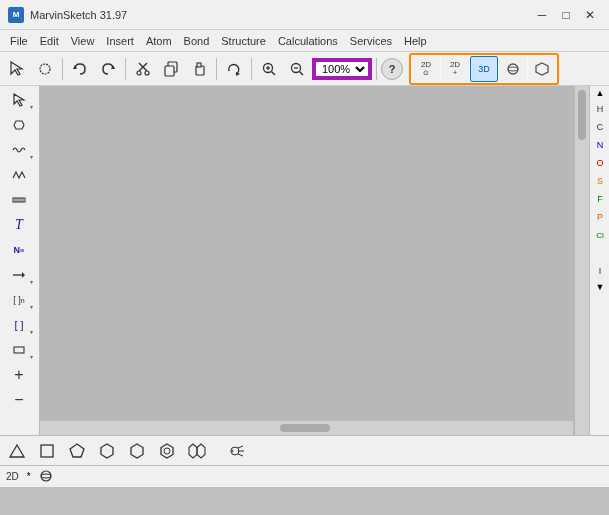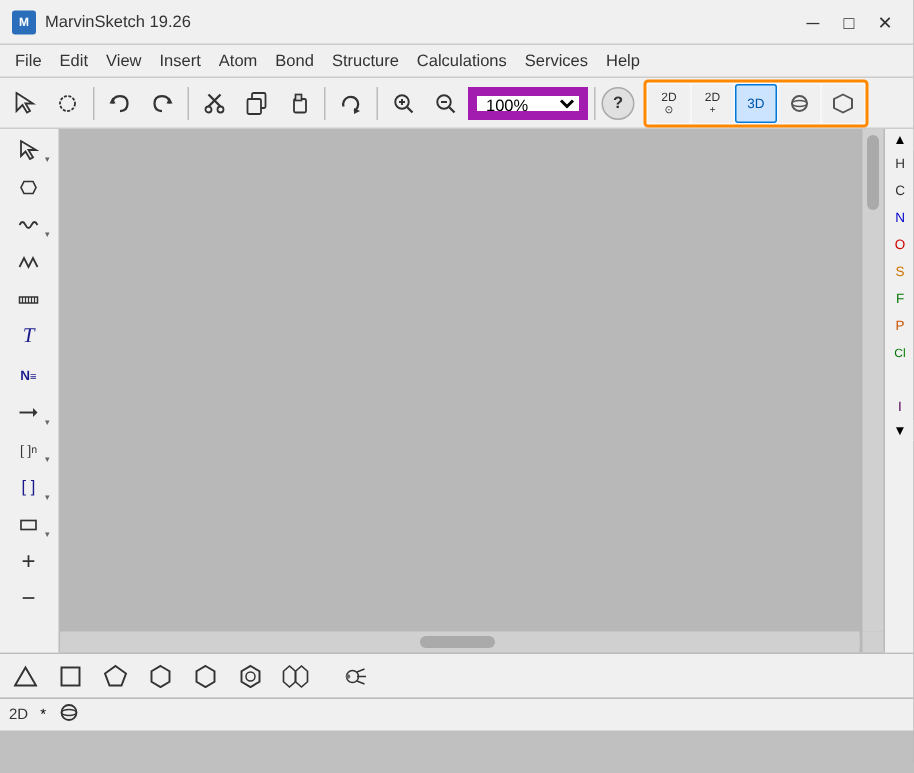--- a/index.html
+++ b/index.html
@@ -109,23 +109,23 @@
     .toolbar-sep {
       width: 1px;
       height: 22px;
       background: #bbb;
       margin: 0 2px;
     }
     #zoom-select {
       height: 22px;
       font-size: 11px;
       background: white;
-      border: 6px solid #a21caf;
+      border: 4px solid #a21caf;
       padding: 0 2px;
-      width: 80px;
+      width: 60px;
       cursor: pointer;
     }
 
     
     #right-toolbar {
       display: flex;
       align-items: center;
       gap: 1px;
       border: 2px solid #ff8800;
       border-radius: 3px;
@@ -348,21 +348,21 @@
       font-weight: bold;
       color: #333;
     }
   </style>
 </head>
 <body>
 
 <div id="title-bar">
   <div id="title-bar-left">
     <div id="app-icon">M</div>
-    <span id="title-text">MarvinSketch 19.26</span>
+    <span id="title-text">MarvinSketch 31.97</span>
   </div>
   <div id="title-bar-controls">
     <button class="title-btn">─</button>
     <button class="title-btn">□</button>
     <button class="title-btn close">✕</button>
   </div>
 </div>
 
 <div id="menu-bar">
 <div class="menu-item">File</div>

